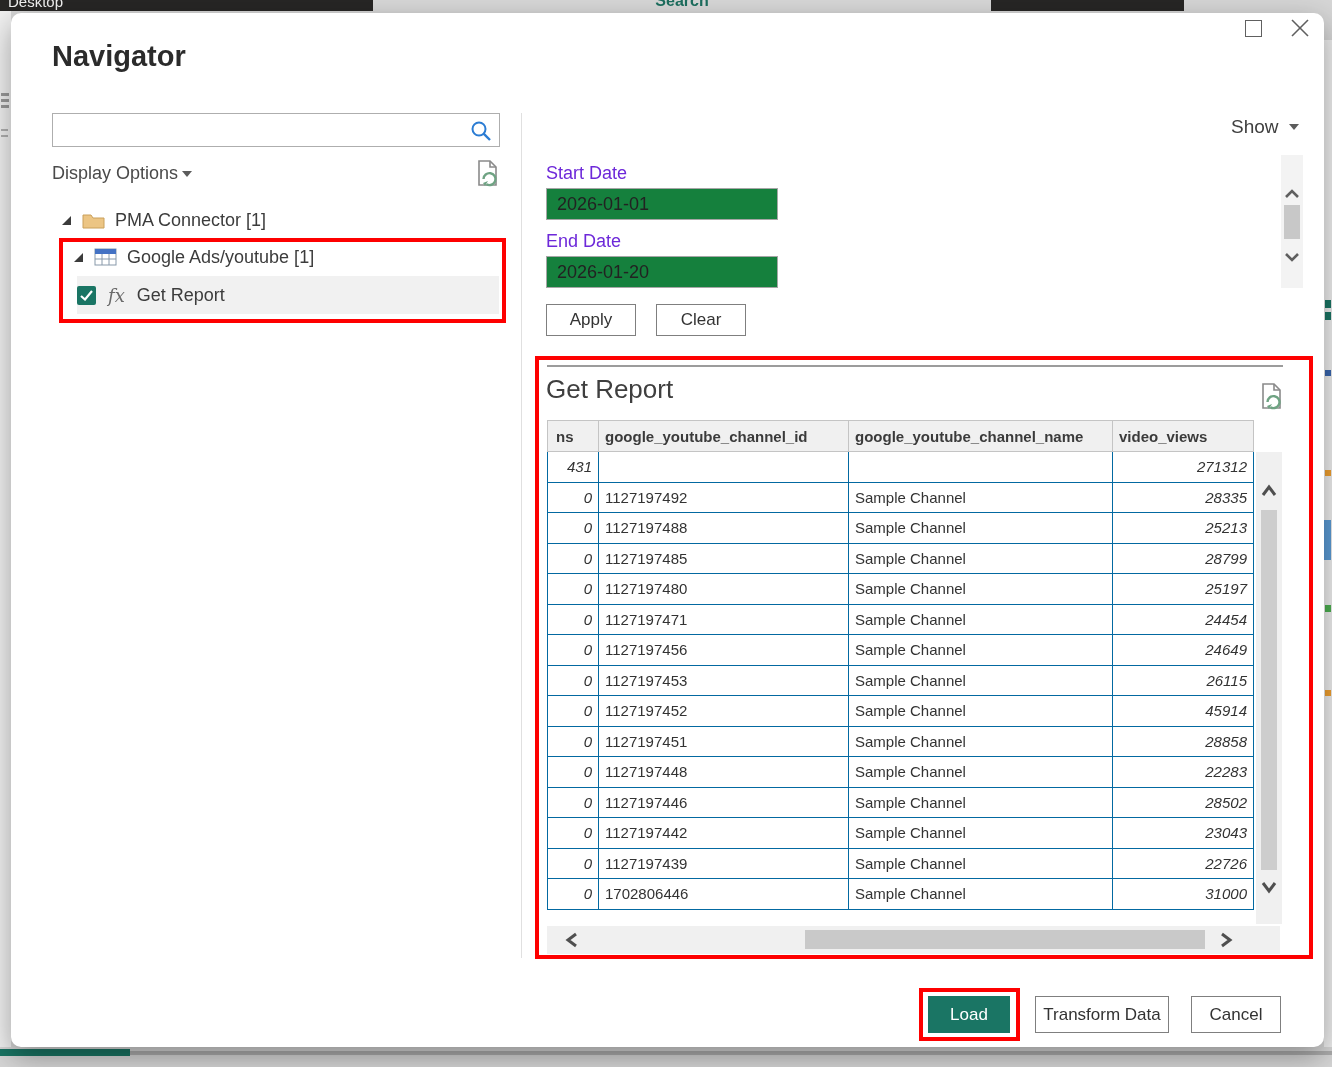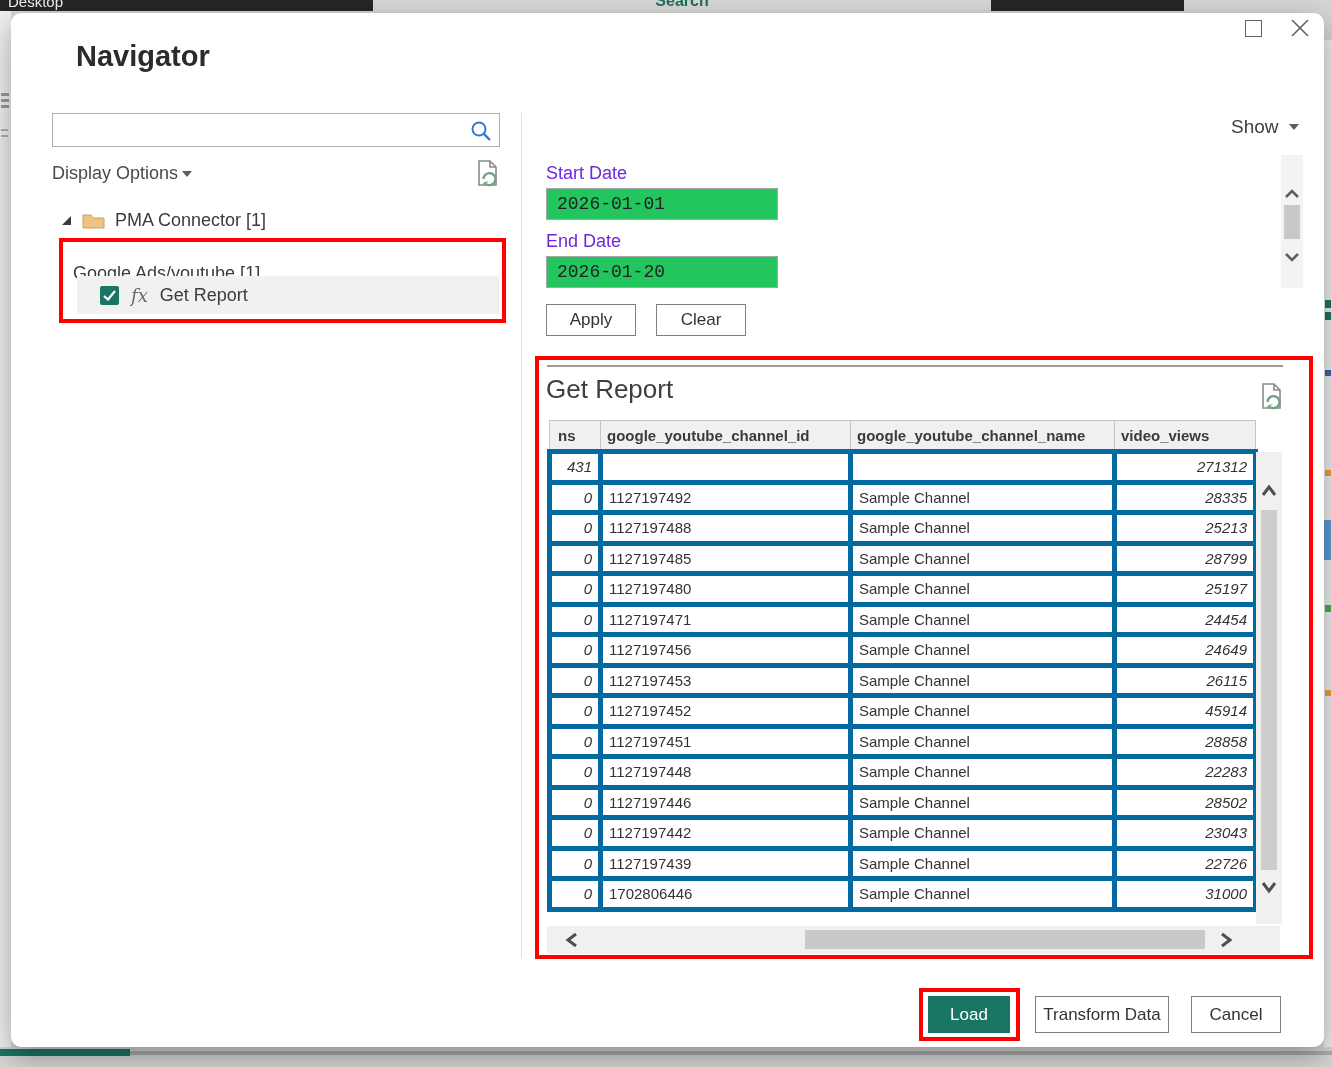--- a/index.html
+++ b/index.html
@@ -21,63 +21,63 @@
   .bottom-strip { left:0; top:1047px; width:1332px; height:20px; background:#d6d6d6; }
   .bottom-teal { left:0; top:1049px; width:130px; height:7px; background:#1a7564; }
   .bottom-gray { left:130px; top:1051px; width:1202px; height:4px; background:#adadad; }
   .sliver-bit { position:absolute; }
 
   
   .dialog {
     left:11px; top:13px; width:1313px; height:1034px; background:#ffffff;
     border-radius:10px; box-shadow:0 10px 30px rgba(0,0,0,.35);
   }
-  .dlg-title { left:41px; top:27px; font-size:29px; font-weight:600; color:#2b2b2b;margin-left:24px; }
+  .dlg-title { left:41px; top:27px; font-size:29px; font-weight:600; color:#2b2b2b; }
   .win-btn-max { left:1234px; top:7px; width:17px; height:17px; border:1.5px solid #606060; background:#fff; }
   .win-btn-close { left:1278px; top:4px; width:22px; height:22px; }
 
   
   .search-box { left:41px; top:100px; width:448px; height:34px; border:1px solid #aeaeae; background:#fff; }
   .search-box input { position:absolute; left:6px; top:3px; width:400px; height:26px; border:none; outline:none; font-size:16px; font-family:inherit; }
   .search-ico { position:absolute; right:7px; top:6px; }
   .display-options { left:41px; top:150px; font-size:18px; color:#4a4a4a; display:flex; align-items:center; gap:4px; }
   .caret-down { width:0; height:0; border-left:5px solid transparent; border-right:5px solid transparent; border-top:6px solid #5c5c5c; display:inline-block; }
   .refresh1 { left:464px; top:146px; }
   .refresh2 { left:1248px; top:369px; }
 
   .tree-row { display:flex; align-items:center; gap:10px; font-size:18px; color:#3c3c3c; white-space:nowrap; }
   .tree-row-1 { left:50px; top:193px; height:28px; }
-  .tree-row-2 { left:62px; top:230px; height:28px;flex-direction:column; }
-  .tree-row-3 { left:66px; top:263px; height:38px; width:422px; background:#f1f1f1; padding-left:23px; gap:12px; }
+  .tree-row-2 { left:62px; top:230px; height:28px; }
+  .tree-row-3 { left:66px; top:263px; height:38px; width:422px; background:#f1f1f1; gap:12px; }
   .checkbox { width:19px; height:19px; background:#1a7564; border-radius:2px; display:flex; align-items:center; justify-content:center; }
   .fx { font-family:"DejaVu Serif", serif; font-style:italic; font-size:18px; color:#6a6a6a; }
   .v-divider { left:510px; top:100px; width:1px; height:845px; background:#e0e0e0; }
 
   
   .show-lbl { left:1220px; top:103px; font-size:19px; color:#3f3f3f; display:flex; align-items:center; gap:10px; }
   .fld-label { font-size:18px; color:#6d28d9; }
   .lbl-start { left:535px; top:150px; } .lbl-end { left:535px; top:218px; }
-  .date-input { left:535px; width:232px; height:32px; border:1.5px solid #a6a6a6; background:#22c55e;font-family:Liberation Mono, monospace; }
+  .date-input { left:535px; width:232px; height:32px; border:1.5px solid #a6a6a6; background:#15803d; }
   .inp-start { top:175px; } .inp-end { top:243px; }
   .date-input input { position:absolute; left:8px; top:3px; width:210px; height:24px; border:none; outline:none; font-size:18px; color:#222; font-family:inherit; background:transparent; }
   .btn { display:flex; align-items:center; justify-content:center; background:#fff; border:1.5px solid #7f7f7f; font-size:17px; color:#333; cursor:pointer; }
   .btn-apply { left:535px; top:291px; width:90px; height:32px; }
   .btn-clear { left:645px; top:291px; width:90px; height:32px; }
 
   .panel-scroll { left:1270px; top:142px; width:22px; height:133px; background:#f3f3f3; }
   .panel-thumb { position:absolute; left:3px; top:50px; width:16px; height:34px; background:#c8c8c8; }
 
   .hsep { left:536px; top:352px; width:736px; height:2px; background:#9c9c9c; }
   .preview-title { left:535px; top:361px; font-size:26px; color:#3f3f3f; font-weight:400; }
 
   
   .tbl-wrap { left:536px; top:407px; width:708px; }
   table { border-collapse:collapse; table-layout:fixed; width:706px; font-size:15px; color:#333; }
   th { background:#f0f0f0; border:1px solid #c4c4c4; font-weight:bold; color:#3b3b3b; text-align:left; padding:0 6px; height:31px; overflow:hidden; white-space:nowrap; }
-  td { border:5px solid #0369a1; padding:0 6px; height:30.5px; overflow:hidden; white-space:nowrap; background:#fff; }
+  td { border:1px solid #0369a1; padding:0 6px; height:30.5px; overflow:hidden; white-space:nowrap; background:#fff; }
   td.col0, td.col3 { text-align:right; font-style:italic; }
   th.col0 { padding-left:8px; }
 
   .tbl-vscroll { left:1245px; top:439px; width:26px; height:472px; background:#f0f0f0; }
   .tbl-vthumb { position:absolute; left:5px; top:58px; width:16px; height:360px; background:#cdcdcd; }
   .tbl-hscroll { left:536px; top:913px; width:733px; height:28px; background:#f0f0f0; }
   .tbl-hthumb { position:absolute; left:258px; top:4px; width:400px; height:19px; background:#c9c9c9; }
   .chev { position:absolute; }
 
   

